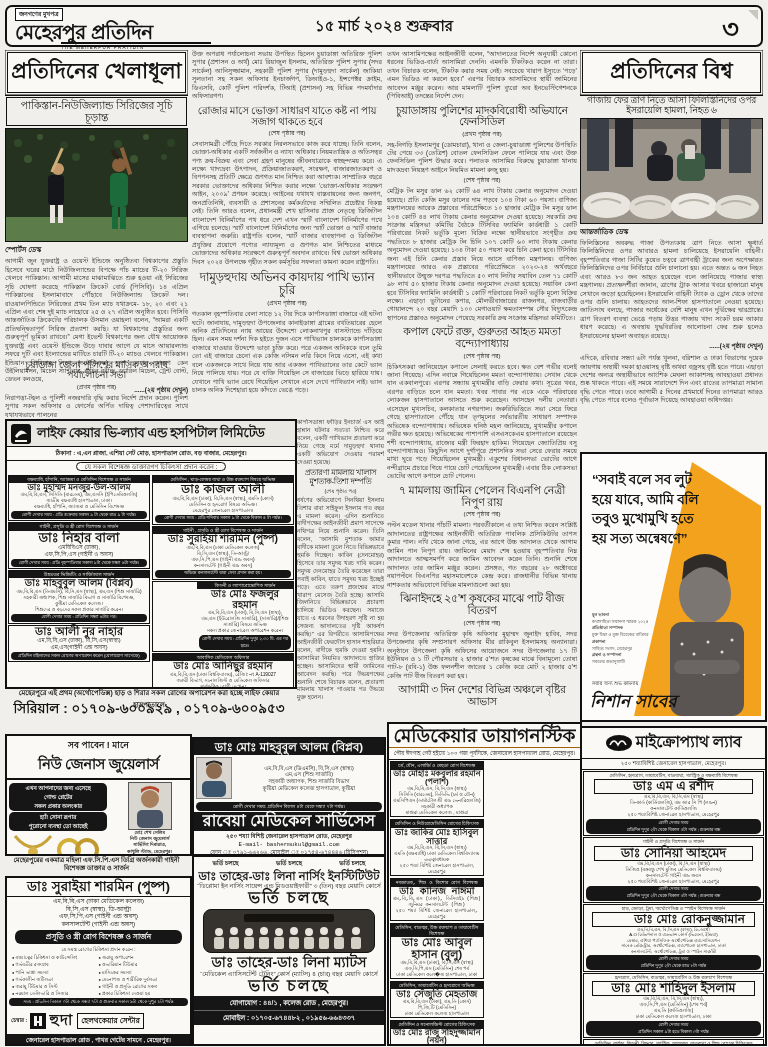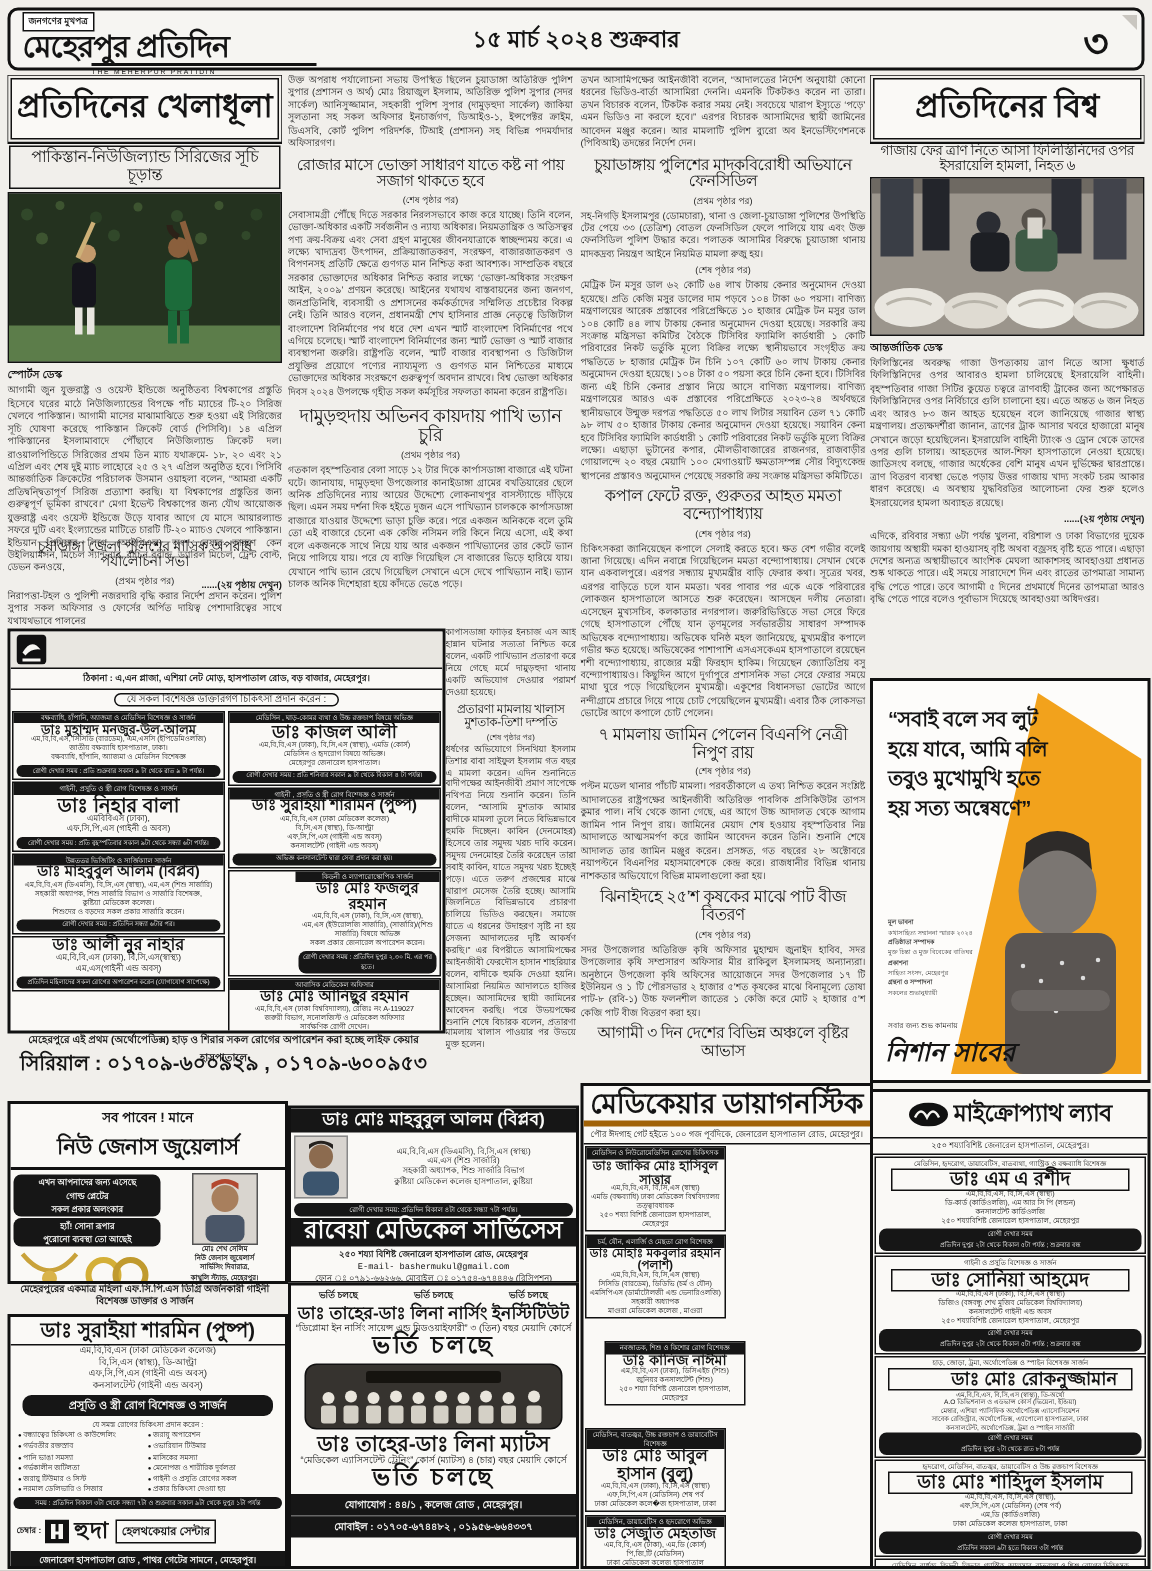--- a/index.html
+++ b/index.html
@@ -118,20 +118,21 @@
     <div class="bd j">গতকাল বৃহস্পতিবার বেলা সাড়ে ১২ টার দিকে কার্পাসডাঙ্গা বাজারে এই ঘটনা ঘটে। জানাযায়, দামুড়হুদা উপজেলার কানাইডাঙ্গা গ্রামের বখতিয়ারের ছেলে অনিক প্রতিদিনের ন্যায় আয়ের উদ্দেশ্যে লোকনাথপুর বাসস্ট্যান্ডে দাঁড়িয়ে ছিল। এমন সময় দর্শনা দিক হইতে দুজন এসে পাখিভ্যান চালককে কার্পাসডাঙ্গা বাজারে যাওয়ার উদ্দেশ্যে ভাড়া চুক্তি করে। পরে একজন অনিককে বলে তুমি তো এই বাজারে চেনো এক কেজি নসিমন লরি কিনে নিয়ে এসো, এই কথা বলে একজনকে সাথে নিয়ে যায় আর একজন পাখিভ্যানের তার কেটে ভ্যান নিয়ে পালিয়ে যায়। পরে যে ব্যক্তি গিয়েছিল সে বাজারের ভিড়ে হারিয়ে যায়। যেখানে পাখি ভ্যান রেখে গিয়েছিল সেখানে এসে দেখে পাখিভ্যান নাই। ভ্যান চালক অনিক দিশেহারা হয়ে কাঁদতে ভেঙে পড়ে।</div>
   </div>
 
   <div class="abs adbox ovh" style="left:5px;top:419px;width:288px;height:266px;">
     <div style="display:flex;align-items:center;background:#e9e7e1;border-bottom:1px solid #111;padding:2px 4px;">
       <svg width="20" height="20" viewBox="0 0 20 20">
           <rect width="20" height="20" rx="3" fill="#111"></rect>
           <path d="M4 12 Q10 2 16 10 Q10 9 6 14 Z" fill="#f7f6f2"></path>
           <rect x="4" y="16" width="12" height="2" fill="#f7f6f2"></rect>
         </svg>
+      <div class="b" style="font-size:13px;margin-left:6px;letter-spacing:-0.4px;">লাইফ কেয়ার ভি-ল্যাব এন্ড হসপিটাল লিমিটেড</div>
     </div>
     <div class="b ctr" style="font-size:6px;border-bottom:1px solid #111;padding:1px;">ঠিকানা : এ,এন প্লাজা, এশিয়া নেট মোড়, হাসপাতাল রোড, বড় বাজার, মেহেরপুর।</div>
     <div class="ctr" style="font-size:6.5px;padding:1px;"><span class="brd" style="border-radius:8px;padding:0 8px;">যে সকল বিশেষজ্ঞ ডাক্তারগণ চিকিৎসা প্রদান করেন :</span></div>
     <div style="display:flex;">
       <div style="width:50%;">
         <div class="brd" style="margin:1px;">
             <div class="spec inv">বক্ষব্যাধি, হাঁপানি, অ্যাজমা ও মেডিসিন বিশেষজ্ঞ ও সার্জন</div>
             <div class="dname" style="font-size:8.6px;">ডাঃ মুহাম্মদ মনজুর-উল-আলম</div>
             <div class="deg">এম,বি,বি,এস, সিসিডি (বারডেম), এম,এসসি (ইপিডেমিওলজি)
 জাতীয় বক্ষব্যাধি হাসপাতাল, ঢাকা।
@@ -424,41 +425,41 @@
         </g>
     </svg>
     <div class="dname" style="font-size:14px;">ডাঃ তাহের-ডাঃ লিনা ম্যাটস</div>
     <div class="ctr" style="font-size:6.2px;line-height:1.3;">“মেডিকেল এ্যাসিসটেন্ট ট্রেনিং” কোর্স (ম্যাটস) ৪ (চার) বছর মেয়াদি কোর্সে</div>
     <div class="dname" style="font-size:16px;letter-spacing:2px;">ভর্তি চলছে</div>
     <div class="inv ctr b" style="font-size:6.6px;padding:1px;margin-top:2px;">যোগাযোগ : ৪৪/১ , কলেজ রোড , মেহেরপুর।</div>
     <div class="inv ctr b" style="font-size:6.6px;padding:1px;border-top:1px solid #666;">মোবাইল : ০১৭০৫-৬৭৪৪৮২ , ০১৯৫৬-৬৬৪৩৩৭</div>
   </div>
 
   <div class="abs adbox ovh" style="left:387px;top:722px;width:191px;height:320px;">
-    <div class="dname" style="font-size:18.5px;border-bottom:4px solid #a16207;padding:2px 0;">মেডিকেয়ার ডায়াগনস্টিক</div>
+    <div class="dname" style="font-size:18.5px;border-bottom:1px solid #a16207;padding:2px 0;">মেডিকেয়ার ডায়াগনস্টিক</div>
     <div class="ctr" style="font-size:5.6px;border-bottom:1px solid #111;padding:1px;">পৌর ঈদগাহ গেট হইতে ১০০ গজ পূর্বদিকে, জেনারেল হাসপাতাল রোড, মেহেরপুর।</div>
     <div style="display:flex;flex-wrap:wrap;">
-      <div class="brd" style="width:48%;margin:1px;">
-          <div class="spec inv">মেডিসিন ও নিউরোমেডিসিন রোগের চিকিৎসক</div>
-          <div class="dname" style="font-size:8.4px;">ডাঃ জাকির মোঃ হাসিবুল সাত্তার</div>
-          <div class="deg">এম,বি,বি,এস, বি,সি,এস (স্বাস্থ্য)
-এমডি (বক্ষব্যাধি) ঢাকা মেডিকেল বিশ্ববিদ্যালয়
-তত্ত্বাবধায়ক
-২৫০ শয্যা বিশিষ্ট জেনারেল হাসপাতাল, মেহেরপুর</div>
-        </div>
       <div class="brd" style="width:48%;margin:1px;">
           <div class="spec inv">চর্ম, যৌন, এলার্জি ও মেছতা রোগ বিশেষজ্ঞ</div>
           <div class="dname" style="font-size:8px;">ডাঃ মোহাঃ মকবুলার রহমান (পলাশ)</div>
           <div class="deg">এম,বি,বি,এস, বি,সি,এস (স্বাস্থ্য)
 সিসিডি (বারডেম), ডিডিভি (চর্ম ও যৌন)
 এমসিপিএস (ডার্মাটোলজী এন্ড ভেনারিওলজি)
 সহকারী অধ্যাপক
 মাগুরা মেডিকেল কলেজ , মাগুরা</div>
         </div>
-      <div class="brd" style="width:48%;margin:14px;">
+      <div class="brd" style="width:48%;margin:1px;">
+          <div class="spec inv">মেডিসিন ও নিউরোমেডিসিন রোগের চিকিৎসক</div>
+          <div class="dname" style="font-size:8.4px;">ডাঃ জাকির মোঃ হাসিবুল সাত্তার</div>
+          <div class="deg">এম,বি,বি,এস, বি,সি,এস (স্বাস্থ্য)
+এমডি (বক্ষব্যাধি) ঢাকা মেডিকেল বিশ্ববিদ্যালয়
+তত্ত্বাবধায়ক
+২৫০ শয্যা বিশিষ্ট জেনারেল হাসপাতাল, মেহেরপুর</div>
+        </div>
+      <div class="brd" style="width:48%;margin:1px;font-family:Liberation Mono, monospace;">
           <div class="spec inv">নবজাতক, শিশু ও কিশোর রোগ বিশেষজ্ঞ</div>
           <div class="dname" style="font-size:9.5px;">ডাঃ কানিজ নাঈমা</div>
           <div class="deg">এম,বি,বি,এস (ঢাকা), ডিসিএইচ (শিশু)
 জুনিয়র কনসালটেন্ট (শিশু)
 ২৫০ শয্যা বিশিষ্ট জেনারেল হাসপাতাল, মেহেরপুর</div>
         </div>
       <div class="brd" style="width:48%;margin:1px;">
           <div class="spec inv">মেডিসিন, বাতজ্বর, উচ্চ রক্তচাপ ও ডায়াবেটিস বিশেষজ্ঞ</div>
           <div class="dname" style="font-size:11px;">ডাঃ মোঃ আবুল হাসান (বুলু)</div>
           <div class="deg">এম,বি,বি,এস (ঢাকা), বি,সি,এস (স্বাস্থ্য)

